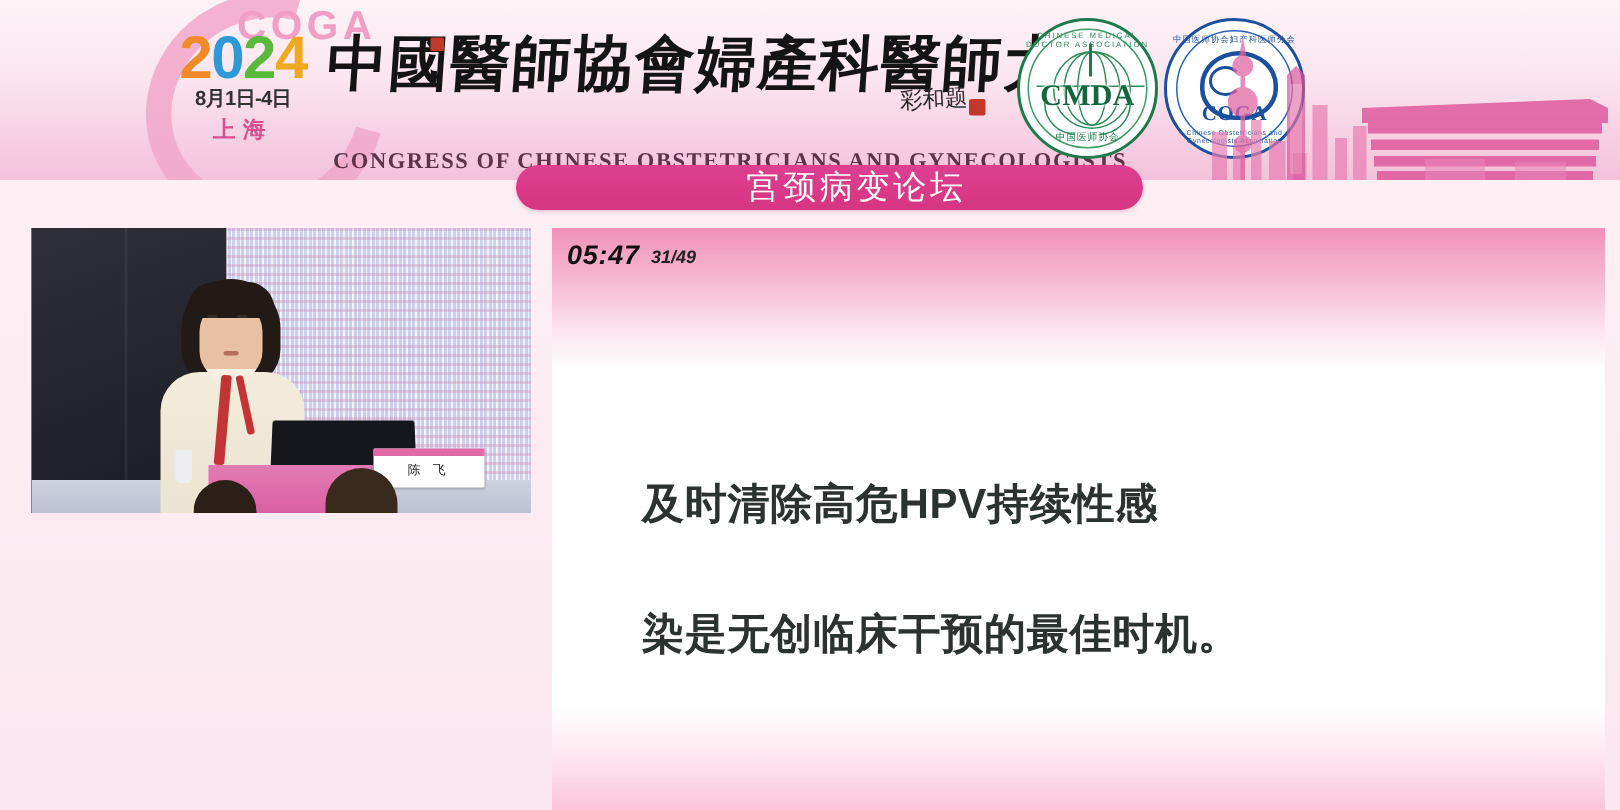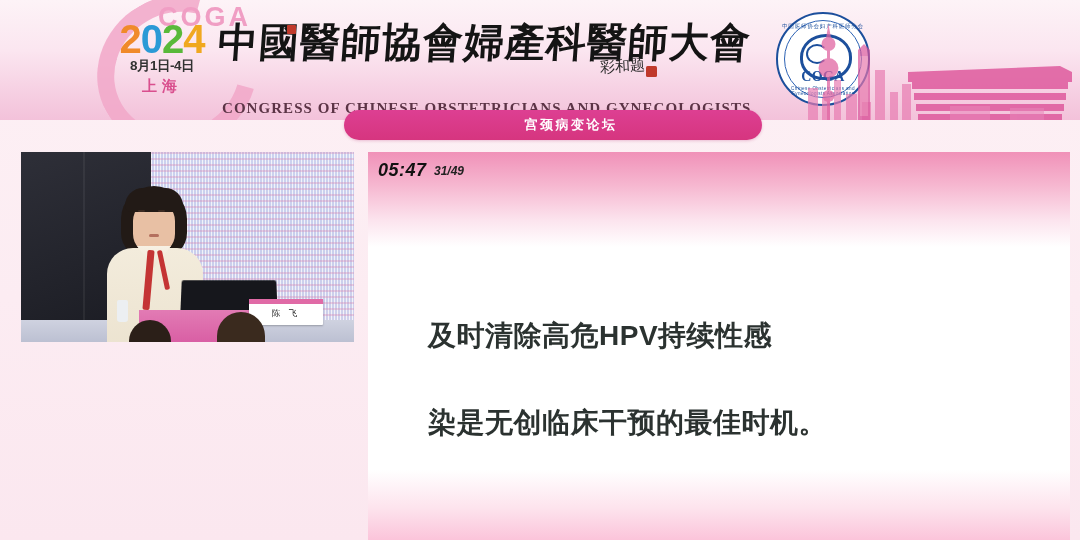--- a/index.html
+++ b/index.html
@@ -174,21 +174,21 @@
 
   
   .pill {
     position: absolute; left: 344px; top: 110px;
     width: 418px; height: 30px; border-radius: 15px;
     background: linear-gradient(180deg,#dd3f92 0%, #d6357f 100%);
     display: flex; align-items: center; justify-content: center;
     box-shadow: 0 1px 3px rgba(180,40,110,.25);
   }
   .pill span {
-    color: #fff; font-size: 13px; font-weight: 700; letter-spacing: 2.5px; margin-left: 36px;
+    color: #fff; font-size: 22px; font-weight: 400; letter-spacing: 2.5px; margin-left: 36px;
   }
 
   
   .video {
     position: absolute; left: 21px; top: 152px;
     width: 333px; height: 190px; overflow: hidden; background: #20212a;
   }
   .v-dark { position: absolute; left: 0; top: 0; width: 130px; height: 190px;
     background: linear-gradient(160deg,#2e2f38 0%, #22232b 60%, #1a1b22 100%); }
   .v-dark:after {
@@ -329,20 +329,31 @@
       <div class="dates">8月1日-4日</div>
       <div class="city">上海</div>
     </div>
 
     <div class="cn-title">中國醫師協會婦產科醫師大會</div>
     <div class="seal2"></div>
     <div class="cn-suffix">彩和题</div>
     <div class="seal"></div>
     <div class="en-title">CONGRESS OF CHINESE OBSTETRICIANS AND GYNECOLOGISTS</div>
 
+    <div class="logo-cmda">
+      <div class="ring"></div>
+      <div class="arcword">CHINESE MEDICAL DOCTOR ASSOCIATION</div>
+      <div class="globe"></div>
+      <div class="rod"></div>
+      <div class="bar"></div>
+      <div class="abbr">CMDA</div>
+      <div class="leaf leafL"></div>
+      <div class="leaf leafR"></div>
+      <div class="cn">中国医师协会</div>
+    </div>
 
     <div class="logo-coga">
       <div class="ring2"></div>
       <div class="top-cn">中国医师协会妇产科医师分会</div>
       <div class="blob"></div>
       <div class="baby"></div>
       <div class="abbr2">COGA</div>
       <div class="bot-en">Chinese Obstetricians and Gynecologists Association</div>
     </div>
 

